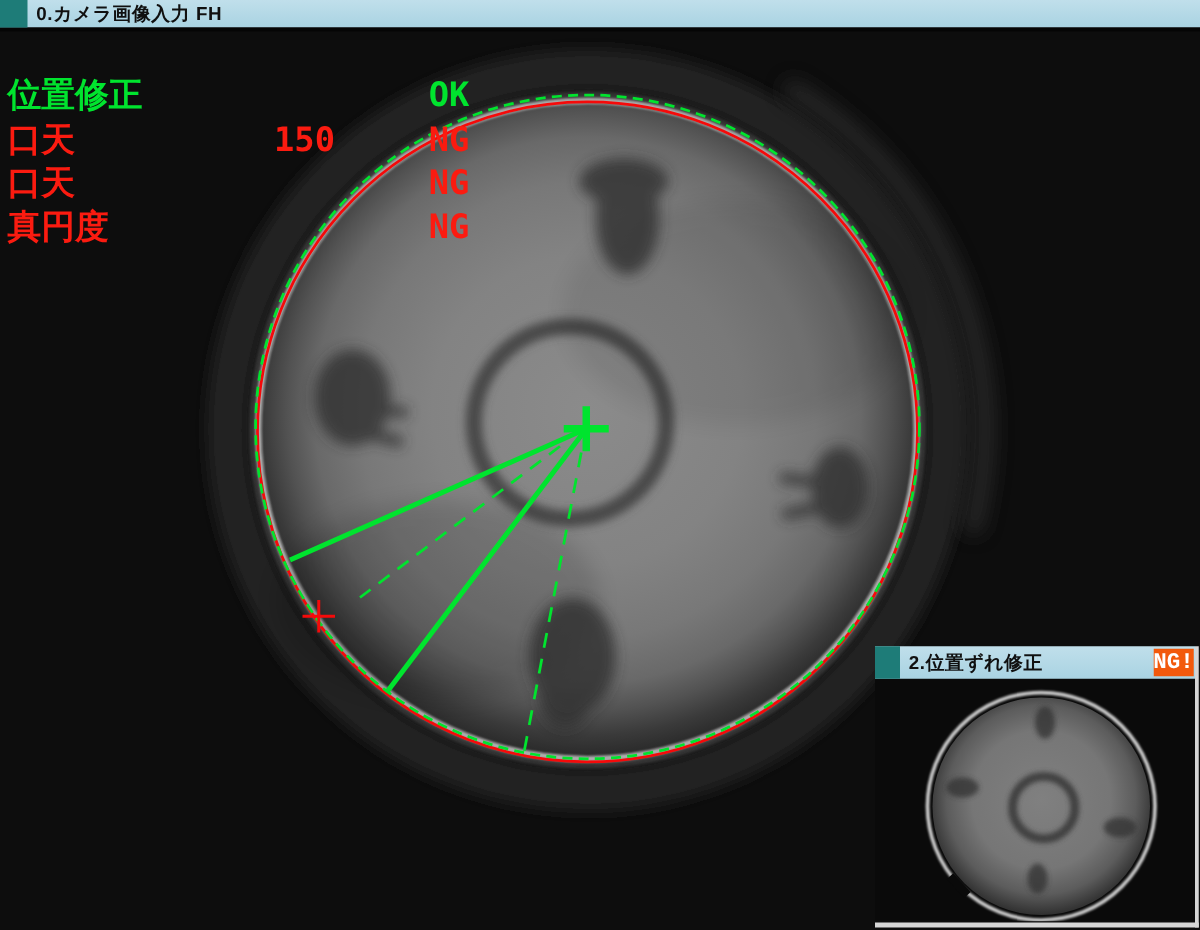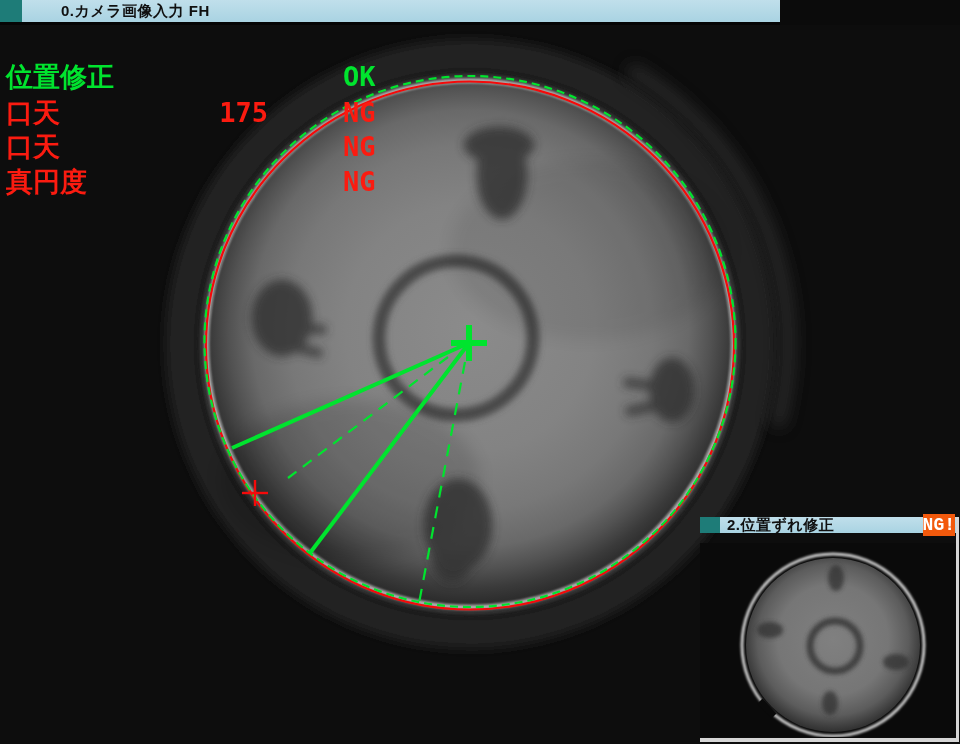--- a/index.html
+++ b/index.html
@@ -5,26 +5,26 @@
   html,body{margin:0;padding:0;background:#000;}
   #stage{position:relative;width:960px;height:744px;overflow:hidden;background:#0b0b0b;
          font-family:"Liberation Sans", sans-serif;}
 
   
   .titlebar{position:absolute;display:flex;align-items:center;
             background:linear-gradient(#c0dfeb,#a9d3e2);box-sizing:border-box;}
   .titlebar .handle{height:100%;background:#1e7c78;flex:0 0 auto;}
   .titlebar .title{margin-left:7px;font-size:15px;color:#101010;letter-spacing:0.5px;
                    font-weight:bold;white-space:pre;}
-  #main-titlebar{left:0;top:0;width:780px;height:25px;border-bottom:3px solid #050505;gap:32px;}
+  #main-titlebar{left:0;top:0;width:960px;height:25px;border-bottom:3px solid #050505;}
   #main-titlebar .handle{width:22px;}
 
   #sub-window{position:absolute;left:700px;top:517px;width:256px;height:221px;
               border-right:3px solid #d6d6d6;border-bottom:4px solid #d6d6d6;}
-  #sub-titlebar{left:0;top:0;width:256px;height:16px;position:absolute;}
+  #sub-titlebar{left:0;top:0;width:256px;height:26px;position:absolute;}
   #sub-titlebar .handle{width:20px;}
   #sub-titlebar .title{font-size:15px;font-weight:bold;}
   .badge{margin-left:auto;margin-right:1px;min-width:27px;height:22px;background:#f2590c;
          color:#ffffff;font-size:18px;font-weight:bold;display:flex;align-items:center;
          justify-content:center;font-family:Liberation Mono, monospace;}
 
   
   .ov{position:absolute;font-family:"DejaVu Sans Mono","Liberation Mono",monospace;
       font-weight:bold;font-size:27px;line-height:30px;white-space:pre;}
   .ov.green{color:#00e42e;}
@@ -137,21 +137,21 @@
         <ellipse cx="830" cy="703" rx="8" ry="12"></ellipse>
       </g>
     </g>
   </svg>
 
 
   <div class="ov green" style="left:6px;top:62px;">位置修正</div>
   <div class="ov green" style="left:343px;top:62px;">OK</div>
 
   <div class="ov red" style="left:6px;top:98px;">口天</div>
-  <div class="ov red val" style="top:98px;">175</div>
+  <div class="ov red val" style="top:98px;">150</div>
   <div class="ov red" style="left:343px;top:98px;">NG</div>
 
   <div class="ov red" style="left:6px;top:132px;">口天</div>
   <div class="ov red" style="left:343px;top:132px;">NG</div>
 
   <div class="ov red" style="left:6px;top:167px;">真円度</div>
   <div class="ov red" style="left:343px;top:167px;">NG</div>
 
   <div class="titlebar" id="main-titlebar">
     <div class="handle"></div>

